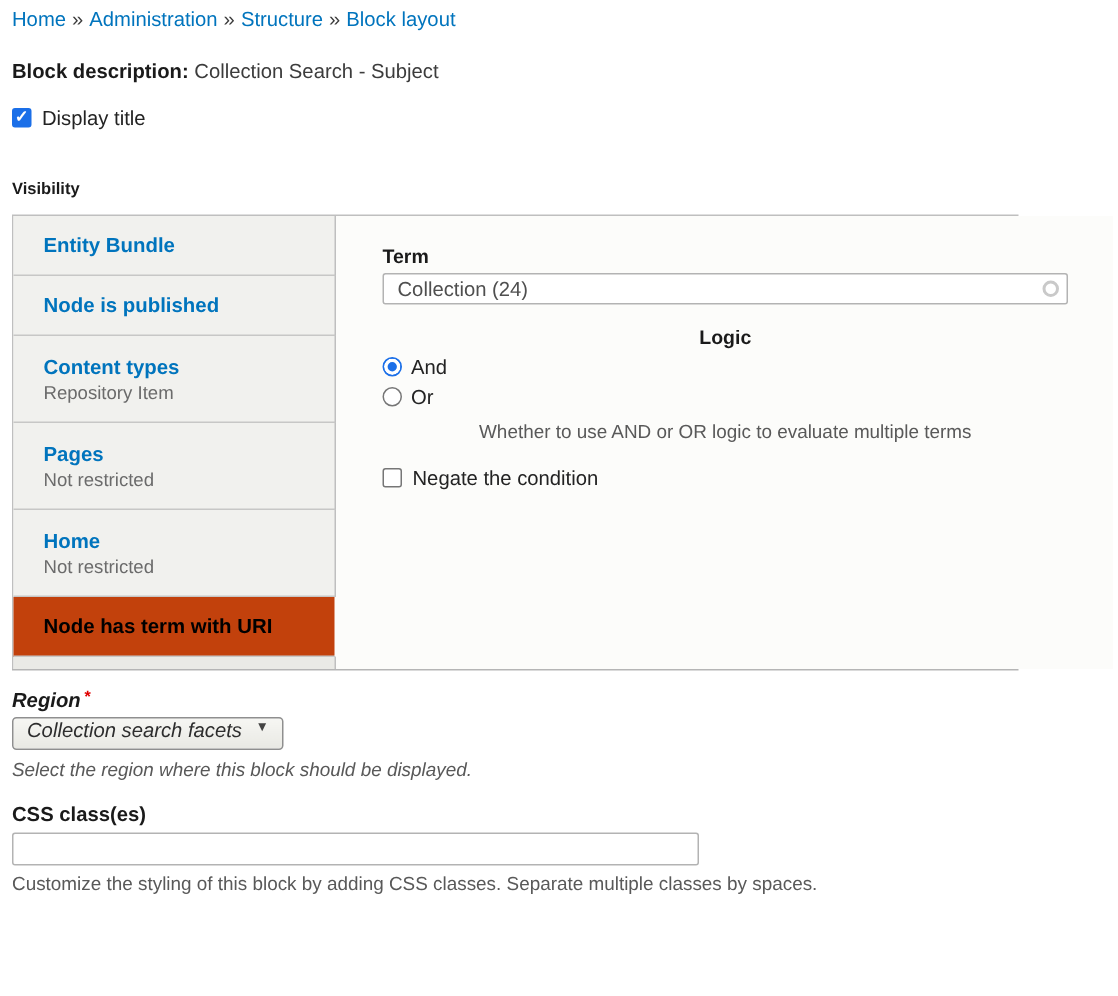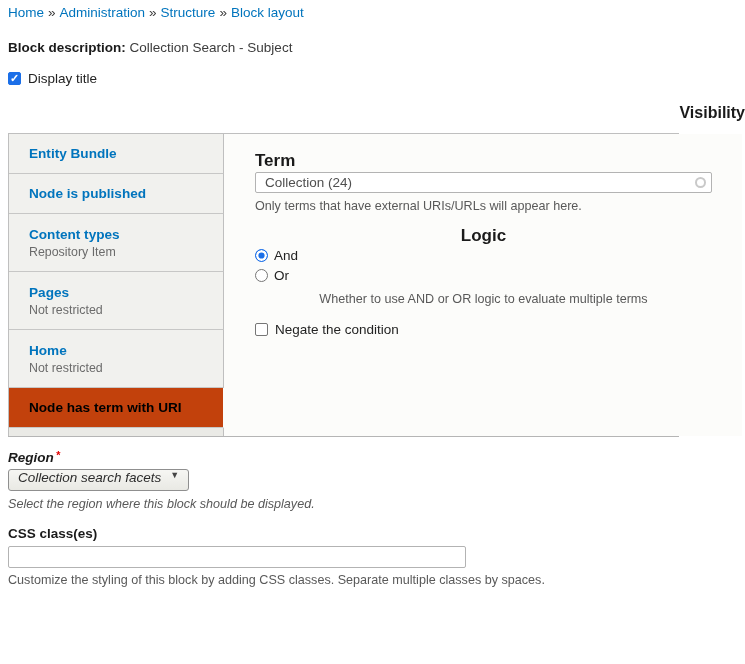--- a/index.html
+++ b/index.html
@@ -49,21 +49,21 @@
   .checkbox.checked .mark { color:#fff; font-size:11px; font-weight:bold; line-height:11px; margin-top:-1px; }
   .checkbox.unchecked { background:#fff; border:1px solid #767676; }
   .cb-label { margin-left:7px; line-height:15px; }
   .display-title-row { margin-top:15px; }
 
   .radio { width:13px; height:13px; border-radius:50%; flex:0 0 13px; }
   .radio.checked { background:#1b6fe8; border:1px solid #1b6fe8; box-shadow:inset 0 0 0 2.4px #fff, inset 0 0 0 7px #1b6fe8; }
   .radio.unchecked { background:#fff; border:1px solid #767676; }
 
   
-  .vis-heading { margin-top:18px; font-weight:bold; font-size:16px; color:#1a1a1a;text-align:right; }
+  .vis-heading { margin-top:34px; font-weight:bold; font-size:11px; color:#1a1a1a; }
 
   
   .vtabs {
     margin-top:11px; margin-right:0; display:flex;
     border-top:1px solid #bfbfbf; border-bottom:1px solid #b5b5b5;
     width:671px;
   }
   .vtabs-menu { width:216px; flex:0 0 216px; border-left:1px solid #bfbfbf; list-style:none; }
   .vtab {
     background:#f1f1ee; border-bottom:1px solid #c7c7c6; border-right:1px solid #bfbfbf;
@@ -71,21 +71,21 @@
   }
   .vtab .vtab-label { color:#0074bd; font-weight:bold; font-size:13.6px; line-height:15px; display:block; }
   .vtab .vtab-summary { color:#6b6b6b; font-size:12.4px; line-height:14px; display:block; margin-top:3px; }
   .vtab .vtab-summary:empty { display:none; }
   .vtab.tall { padding-top:13px; padding-bottom:12px; }
   .vtab.selected { background:#c2410c; border-right:1px solid #fcfcfa; }
   .vtab.selected .vtab-label { color:#000; }
   .vtabs-footer { height:8px; background:#eaeae6; border-right:1px solid #bfbfbf; }
 
   .vtabs-pane { flex:1 1 auto; background:#fcfcfa; padding:19px 30px 0 31px; }
-  .pane-label { font-weight:bold; font-size:17px; color:#1a1a1a; line-height:15px; }
+  .pane-label { font-weight:bold; font-size:13px; color:#1a1a1a; line-height:15px; }
   .term-input-wrap { position:relative; margin-top:4px; width:457px; }
   .term-input { width:457px; height:21px; color:#4f4f4f; }
   .ac-circle {
     position:absolute; right:6px; top:5px; width:11px; height:11px;
     border:2px solid #c9c9c9; border-radius:50%; background:transparent;
   }
   .pane-descr { margin-top:6px; }
   .logic-item { margin-top:14px;text-align:center; }
   .radio-row { display:flex; align-items:center; margin-top:5px; }
   .radio-row .cb-label { margin-left:6px; }
@@ -161,21 +161,20 @@
     </ul>
 
     <div class="vtabs-pane">
 
       <div>
         <div class="pane-label">Term</div>
         <div class="term-input-wrap">
           <input type="text" class="text-input term-input" value="Collection (24)" style="">
           <span class="ac-circle"></span>
         </div>
-        <div class="descr pane-descr">Only terms that have external URIs/URLs will appear here.</div>
       </div>
 
       <div class="logic-item">
         <div class="pane-label">Logic</div>
         <div class="radio-row">
           <span class="radio checked"></span>
           <span class="cb-label">And</span>
         </div>
         <div class="radio-row">
           <span class="radio unchecked"></span>

